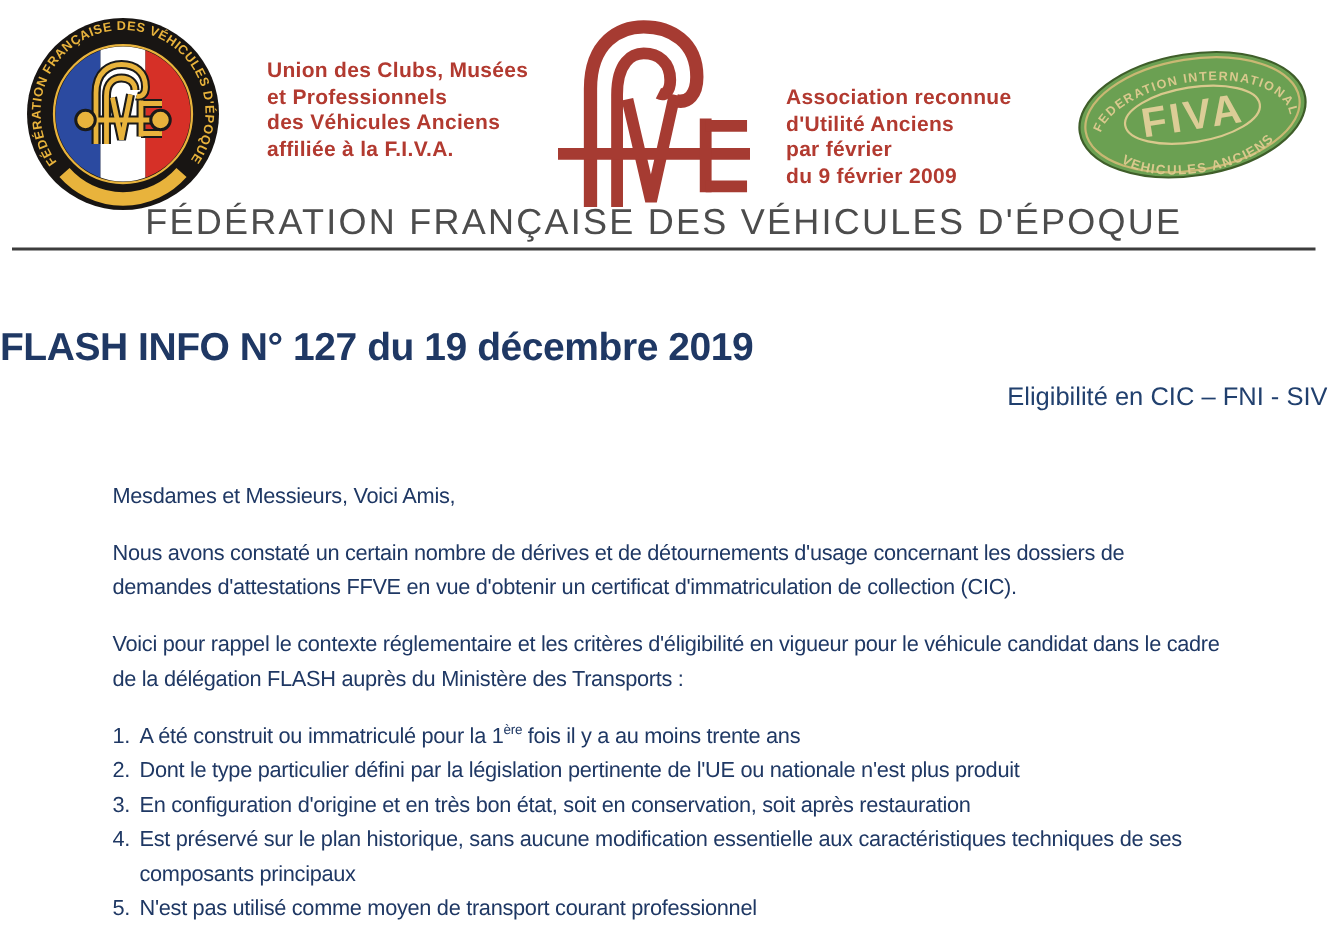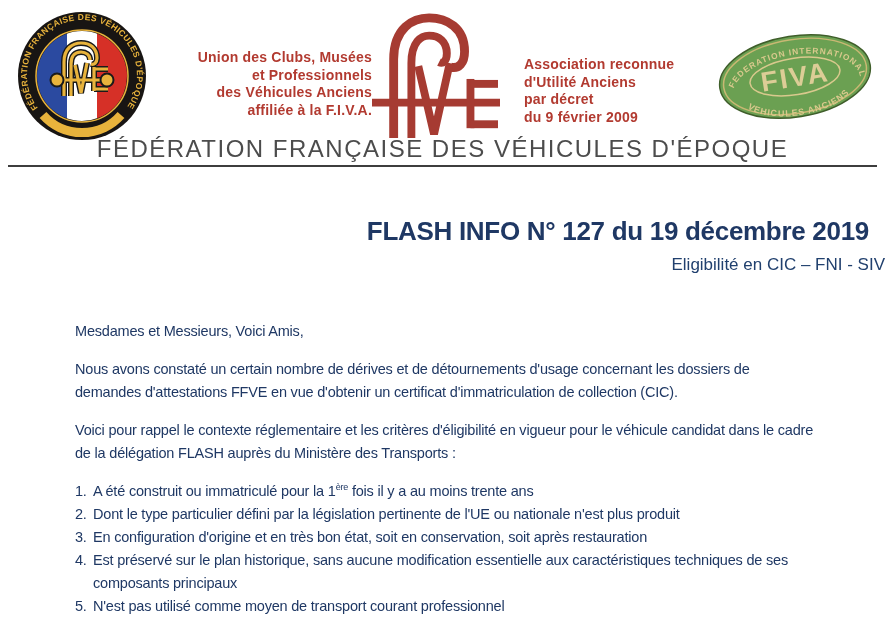--- a/index.html
+++ b/index.html
@@ -9,31 +9,31 @@
   }
   
   .letterhead{position:relative;width:885px;height:170px;}
   .roundel{position:absolute;left:17px;top:10px;}
   .monogram{position:absolute;left:372px;top:12px;}
   .fiva{position:absolute;left:716px;top:30px;}
   .red-block{
     position:absolute;color:#b23a30;font-weight:700;
     font-size:14px;line-height:17.5px;letter-spacing:0.2px;
   }
-  .union{top:49px;left:178px;width:194px;text-align:right;}
+  .union{top:38px;left:178px;width:194px;}
   .assoc{top:56px;left:524px;width:210px;text-align:left;}
   .banner{
     position:absolute;top:135px;left:0;width:100%;text-align:center;
     color:#4c4c4c;font-size:24px;font-weight:400;letter-spacing:1.5px;
     white-space:nowrap;
   }
   .rule{position:absolute;top:165px;left:8px;right:8px;border-top:2px solid #3d3d3d;height:0;}
   
   .title{
-    margin:46px 16px 0;text-align:right;color:#1f3864;
+    margin:46px 0 0;text-align:left;color:#1f3864;
     font-size:26px;font-weight:700;letter-spacing:-0.3px;
   }
   .subtitle{
     margin:8px 0 0;text-align:right;color:#21406e;
     font-size:17px;font-weight:400;
   }
   .body-text{
     margin:45px 70px 0 75px;color:#1f3864;
     font-size:14.5px;line-height:23px;letter-spacing:-0.2px;
   }
@@ -106,21 +106,21 @@
         <path d="M 0,92 L 130,92"></path>
         <path d="M 100,68 L 100,118"></path>
         <path d="M 100,73 L 128,73"></path>
         <path d="M 100,114 L 128,114"></path>
       </g>
     </svg>
 
     <div class="red-block assoc">
       <div>Association reconnue</div>
       <div>d'Utilité Anciens</div>
-      <div>par décret</div>
+      <div>par février</div>
       <div>du 9 février 2009</div>
     </div>
 
     <svg class="fiva" width="158" height="94" viewBox="0 0 160 95">
       <defs>
         <path id="fivaTop" d="M 15,57 A 65,32 0 0 1 145,57" fill="none"></path>
         <path id="fivaBottom" d="M 24,66 A 57,25 0 0 0 136,66" fill="none"></path>
       </defs>
       <g transform="rotate(-9 80 47)">
         <ellipse cx="80" cy="47" rx="77" ry="41" fill="#6BA052" stroke="#3f5e2a" stroke-width="1.5"></ellipse>

